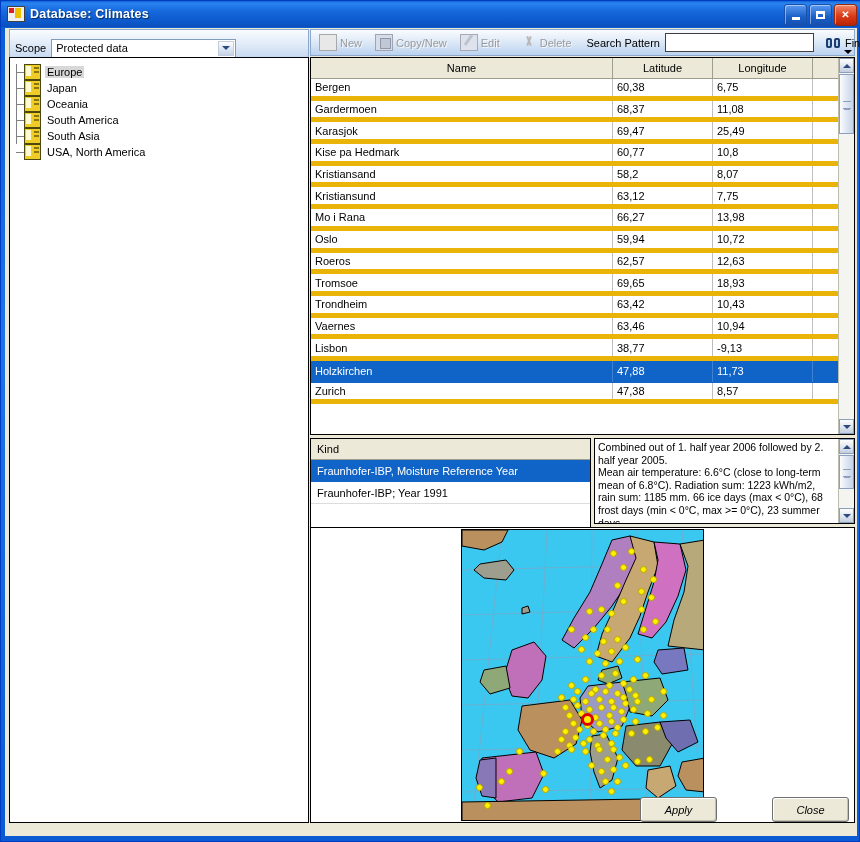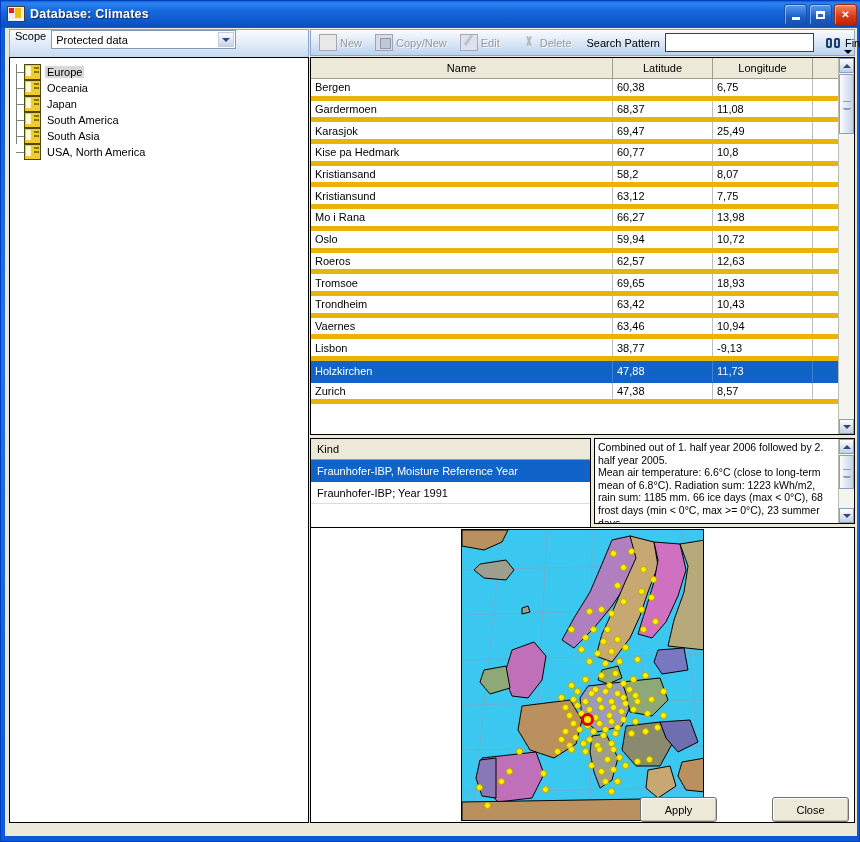--- a/index.html
+++ b/index.html
@@ -52,21 +52,21 @@
     border:1px solid #ECE9D8;
     box-sizing:border-box;
   }
 
   
   #topbar{position:absolute;left:0;top:0;width:852px;height:28px;}
   #scope-panel{
     position:absolute;left:3px;top:0;width:300px;height:38px;
     background:linear-gradient(to bottom,#FAFCFE,#D6E4F5 55%,#B8D0EE);
     border:1px solid #8CA7CC;box-sizing:border-box;
-    display:flex;align-items:flex-start;
+    display:flex;align-items:center;
   }
   #scope-label{margin-left:5px;margin-right:5px;color:#000;font-size:11px;}
   #scope-combo{
     width:185px;height:19px;background:#fff;border:1px solid #7F9DB9;
     display:flex;align-items:center;box-sizing:border-box;position:relative;
   }
   #scope-combo-value{padding-left:4px;font-size:11px;color:#000;}
   #scope-combo-arrow{
     position:absolute;right:1px;top:1px;width:16px;height:15px;
     background:linear-gradient(to bottom,#FCFDFE,#E0E8F4 50%,#C6D4E8);
@@ -221,20 +221,21 @@
   }
 
   
   #btnbar{position:absolute;left:0;bottom:4px;width:852px;height:40px;}
   .dlg-btn{
     position:absolute;top:6px;width:75px;height:23px;
     background:#ECE9D8;border:1px solid #707070;border-radius:3px;
     box-shadow:inset 1px 1px 0 #fff, inset -1px -1px 0 #C4C0B0;
     display:flex;align-items:center;justify-content:center;font-size:11px;color:#000;
     font-family:"Liberation Sans",sans-serif;
+    font-style:italic;
   }
   #apply-btn{left:634px;}
   #close-btn{left:766px;}
 </style>
 </head>
 <body>
 
 <div id="window">
 
   <div id="titlebar">
@@ -304,26 +305,26 @@
         <div class="tree-vline" style="top:6px;height:80px;"></div>
         <div id="tree-items">
             <div class="tree-item selected">
               <span class="tree-stub"></span>
               <span class="tree-ico"></span>
               <span class="tree-label">Europe</span>
             </div>
             <div class="tree-item">
               <span class="tree-stub"></span>
               <span class="tree-ico"></span>
-              <span class="tree-label">Oceania</span>
+              <span class="tree-label">Japan</span>
             </div>
             <div class="tree-item">
               <span class="tree-stub"></span>
               <span class="tree-ico"></span>
-              <span class="tree-label">Japan</span>
+              <span class="tree-label">Oceania</span>
             </div>
             <div class="tree-item">
               <span class="tree-stub"></span>
               <span class="tree-ico"></span>
               <span class="tree-label">South America</span>
             </div>
             <div class="tree-item">
               <span class="tree-stub"></span>
               <span class="tree-ico"></span>
               <span class="tree-label">South Asia</span>

